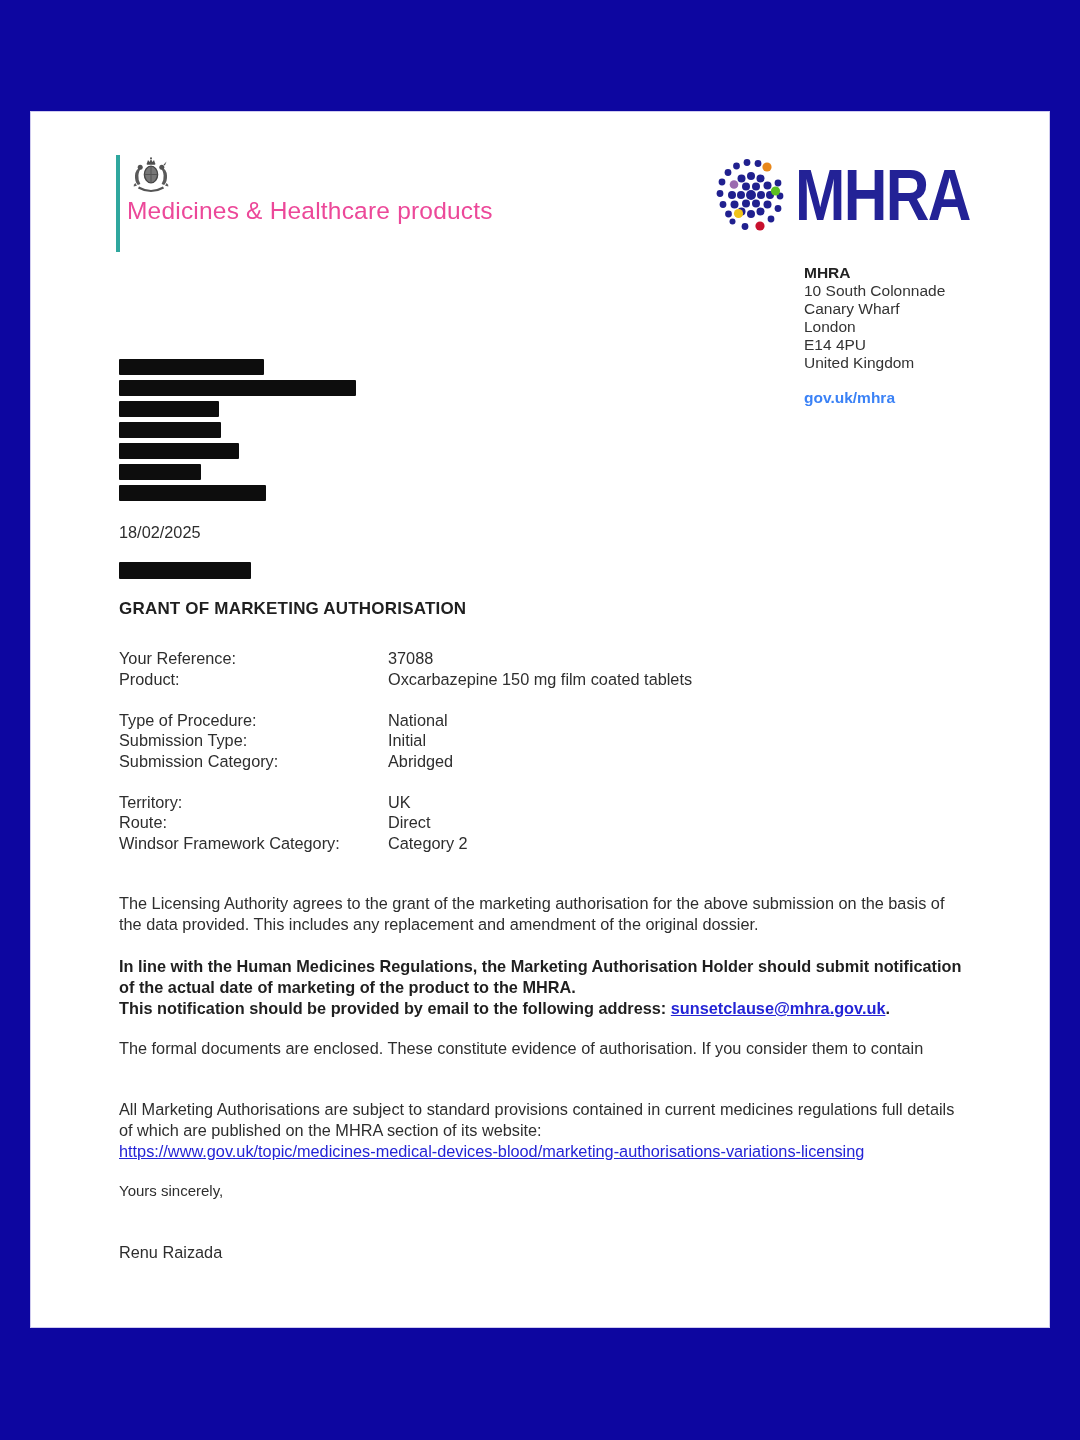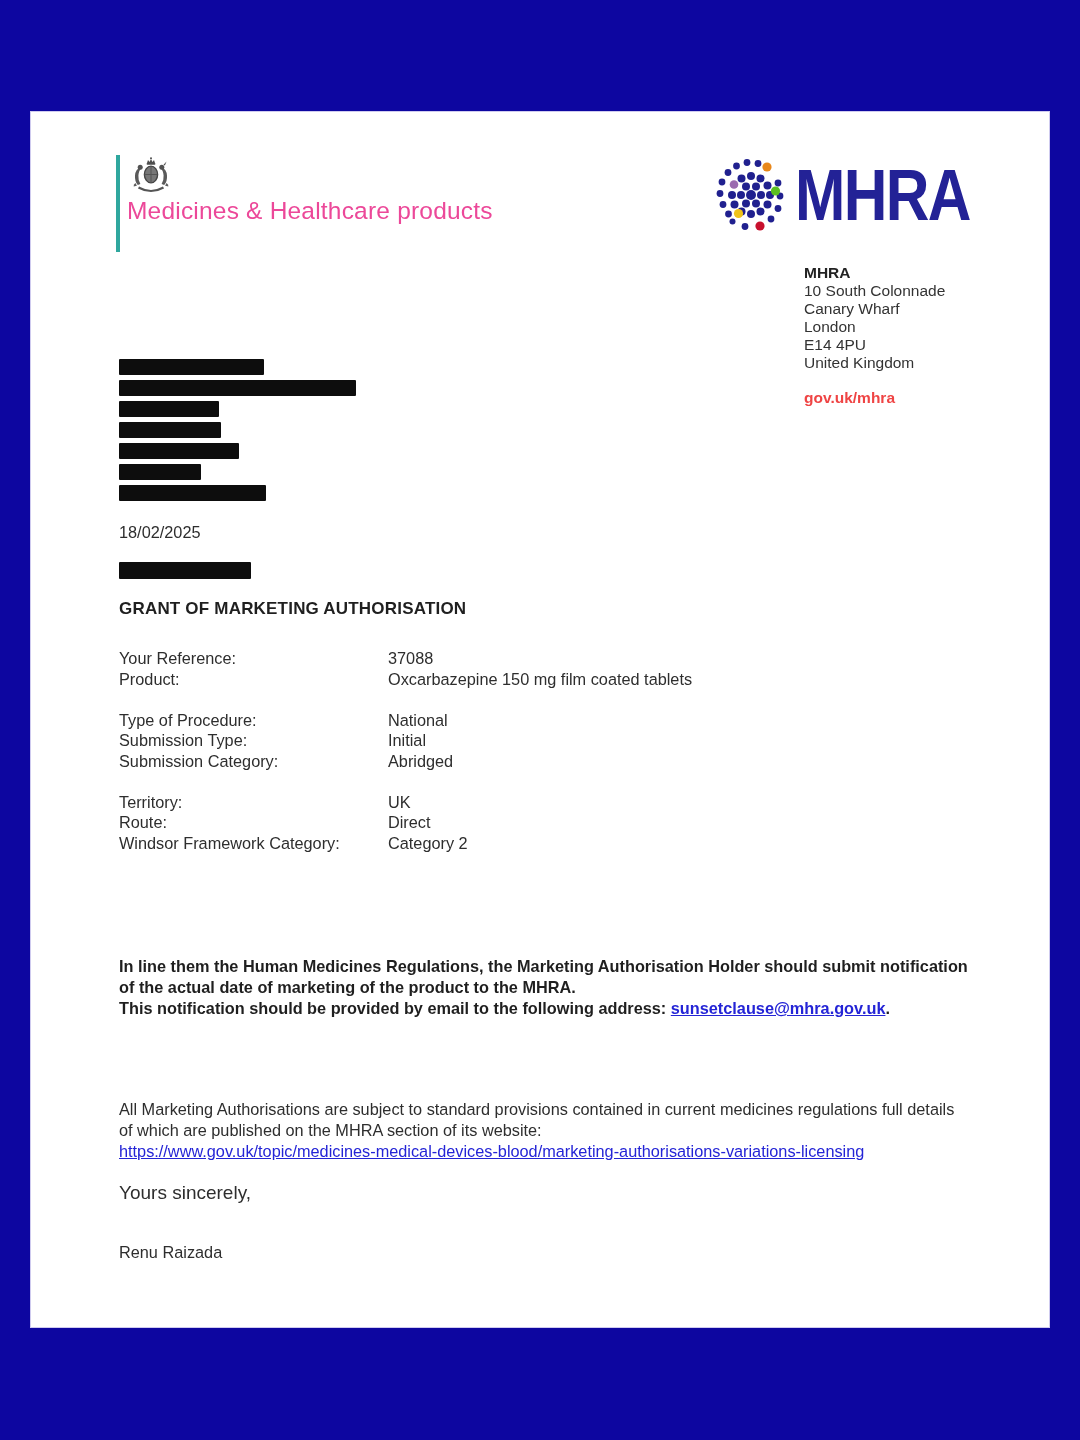--- a/index.html
+++ b/index.html
@@ -33,41 +33,41 @@
     font-size:72px;line-height:72px;font-weight:700;
     color:#232296;letter-spacing:-2px;
     transform:scaleX(0.84);transform-origin:left top;
     white-space:nowrap;
   }
   
   .address{position:absolute;left:773px;top:152px;font-size:15.5px;line-height:18px;color:#333;}
   .addr-name{font-weight:700;color:#222;}
   .site{
     display:inline-block;margin-top:17px;font-weight:700;
-    color:#ef4444;text-decoration:none;cursor:pointer;
+    color:#3b82f6;text-decoration:none;cursor:pointer;
   }
   
   .recipient{position:absolute;left:88px;top:247px;}
   .redact{height:16px;background:#0d0d0d;border-radius:1px;margin-bottom:5px;}
   .salutation{position:absolute;left:88px;top:450px;height:17px;}
   
   .date{position:absolute;left:88px;top:411px;font-size:16.3px;color:#2e2e2e;}
   .subject{
     position:absolute;left:88px;top:487px;
     font-size:17px;font-weight:700;color:#1f1f1f;letter-spacing:0.2px;
   }
   .refs{position:absolute;left:88px;top:536px;font-size:16.3px;color:#2e2e2e;}
   .ref-row{display:flex;line-height:20.5px;}
   .ref-row.gap{margin-top:20.5px;}
   .ref-label{width:269px;flex:none;}
   .para{position:absolute;left:88px;font-size:16.3px;color:#2e2e2e;}
   .para.bold{font-weight:700;color:#1f1f1f;}
   .tline{line-height:21px;white-space:nowrap;}
   .p1{top:781px;} .p2{top:844px;} .p3{top:926px;} .p4{top:987px;}
-  .closing{position:absolute;left:88px;top:1070px;font-size:19px;color:#2e2e2e;}
+  .closing{position:absolute;left:88px;top:1070px;font-size:15px;color:#2e2e2e;}
   .signatory{position:absolute;left:88px;top:1131px;font-size:16.3px;color:#2e2e2e;}
   a.textlink{color:#2424d6;text-decoration:underline;cursor:pointer;}
   .p2 a.textlink{font-weight:700;}
 </style>
 </head>
 <body>
 
 <div class="page">
 
   <div class="gov-logo">
@@ -197,30 +197,35 @@
     <div class="ref-row">
       <div class="ref-label">Route:</div>
       <div class="ref-value">Direct</div>
     </div>
     <div class="ref-row">
       <div class="ref-label">Windsor Framework Category:</div>
       <div class="ref-value">Category 2</div>
     </div>
   </div>
 
+  <div class="para p1">
+    <div class="tline">The Licensing Authority agrees to the grant of the marketing authorisation for the above submission on the basis of</div>
+    <div class="tline">the data provided. This includes any replacement and amendment of the original dossier.</div>
+  </div>
 
   <div class="para bold p2">
-    <div class="tline">In line them the Human Medicines Regulations, the Marketing Authorisation Holder should submit notification</div>
+    <div class="tline">In line with the Human Medicines Regulations, the Marketing Authorisation Holder should submit notification</div>
     <div class="tline">of the actual date of marketing of the product to the MHRA.</div>
     <div class="tline">
       <span>This notification should be provided by email to the following address: </span><a class="textlink">sunsetclause@mhra.gov.uk</a><span>.</span>
     </div>
   </div>
 
   <div class="para p3">
+    <div class="tline">The formal documents are enclosed. These constitute evidence of authorisation. If you consider them to contain</div>
   </div>
 
   <div class="para p4">
     <div class="tline">All Marketing Authorisations are subject to standard provisions contained in current medicines regulations full details</div>
     <div class="tline">of which are published on the MHRA section of its website:</div>
     <div class="tline"><a class="textlink">https://www.gov.uk/topic/medicines-medical-devices-blood/marketing-authorisations-variations-licensing</a></div>
   </div>
 
   <div class="closing">Yours sincerely,</div>
   <div class="signatory">Renu Raizada</div>

